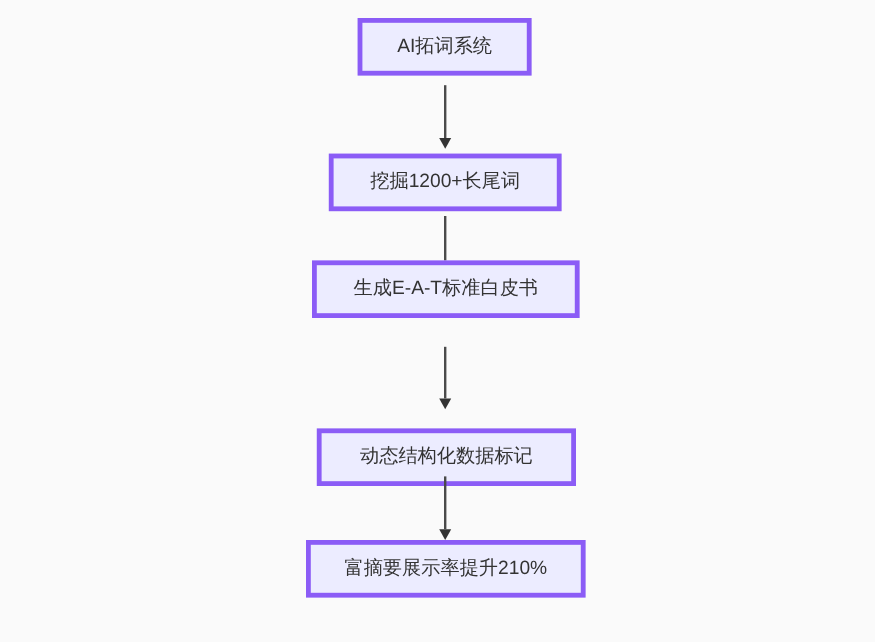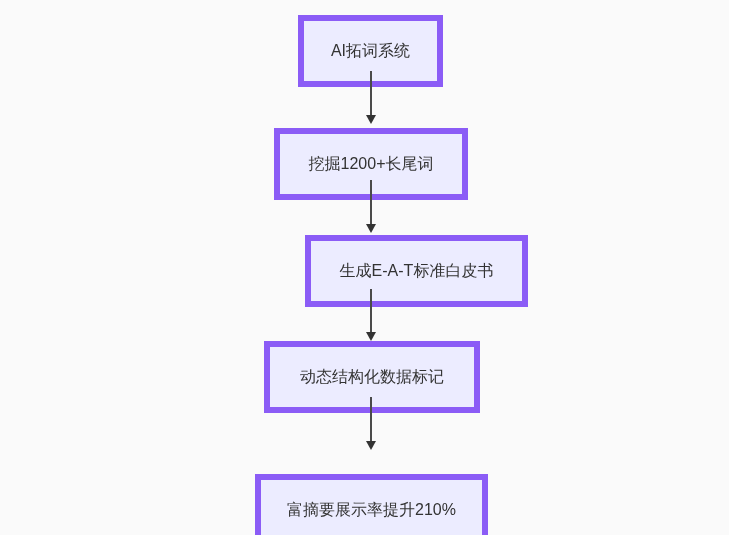--- a/index.html
+++ b/index.html
@@ -14,39 +14,39 @@
     overflow: hidden;
   }
   .canvas {
     position: relative;
     width: 729px;
     height: 535px;
   }
   .node {
     position: absolute;
     box-sizing: border-box;
-    height: 72px;
+    height: 48px;
     background: #ECECFF;
-    border: 6px solid #8b5cf6;
+    border: 4px solid #8b5cf6;
     display: flex;
     align-items: center;
     justify-content: center;
   }
   .node-label {
     font-size: 16px;
     color: #333333;
     white-space: nowrap;
     text-align: center;
     line-height: 1.2;
   }
   #node-0 { left: 298px; top: 15px;  width: 145px; }
   #node-1 { left: 274px; top: 128px; width: 194px; }
-  #node-2 { left: 260px; top: 235px; width: 223px; margin-left: 45px; }
-  #node-3 { left: 264px; top: 341px; width: 216px; justify-content: center; }
-  #node-4 { left: 255px; top: 474px; width: 233px; justify-content: center; }
+  #node-2 { left: 260px; top: 217px; width: 223px; }
+  #node-3 { left: 264px; top: 357px; width: 216px; justify-content: center; }
+  #node-4 { left: 255px; top: 450px; width: 233px; justify-content: center; }
 
   .arrow {
     position: absolute;
     left: 365px;           
     width: 11px;
     display: flex;
     flex-direction: column;
     align-items: center;
   }
   .arrow-line {

